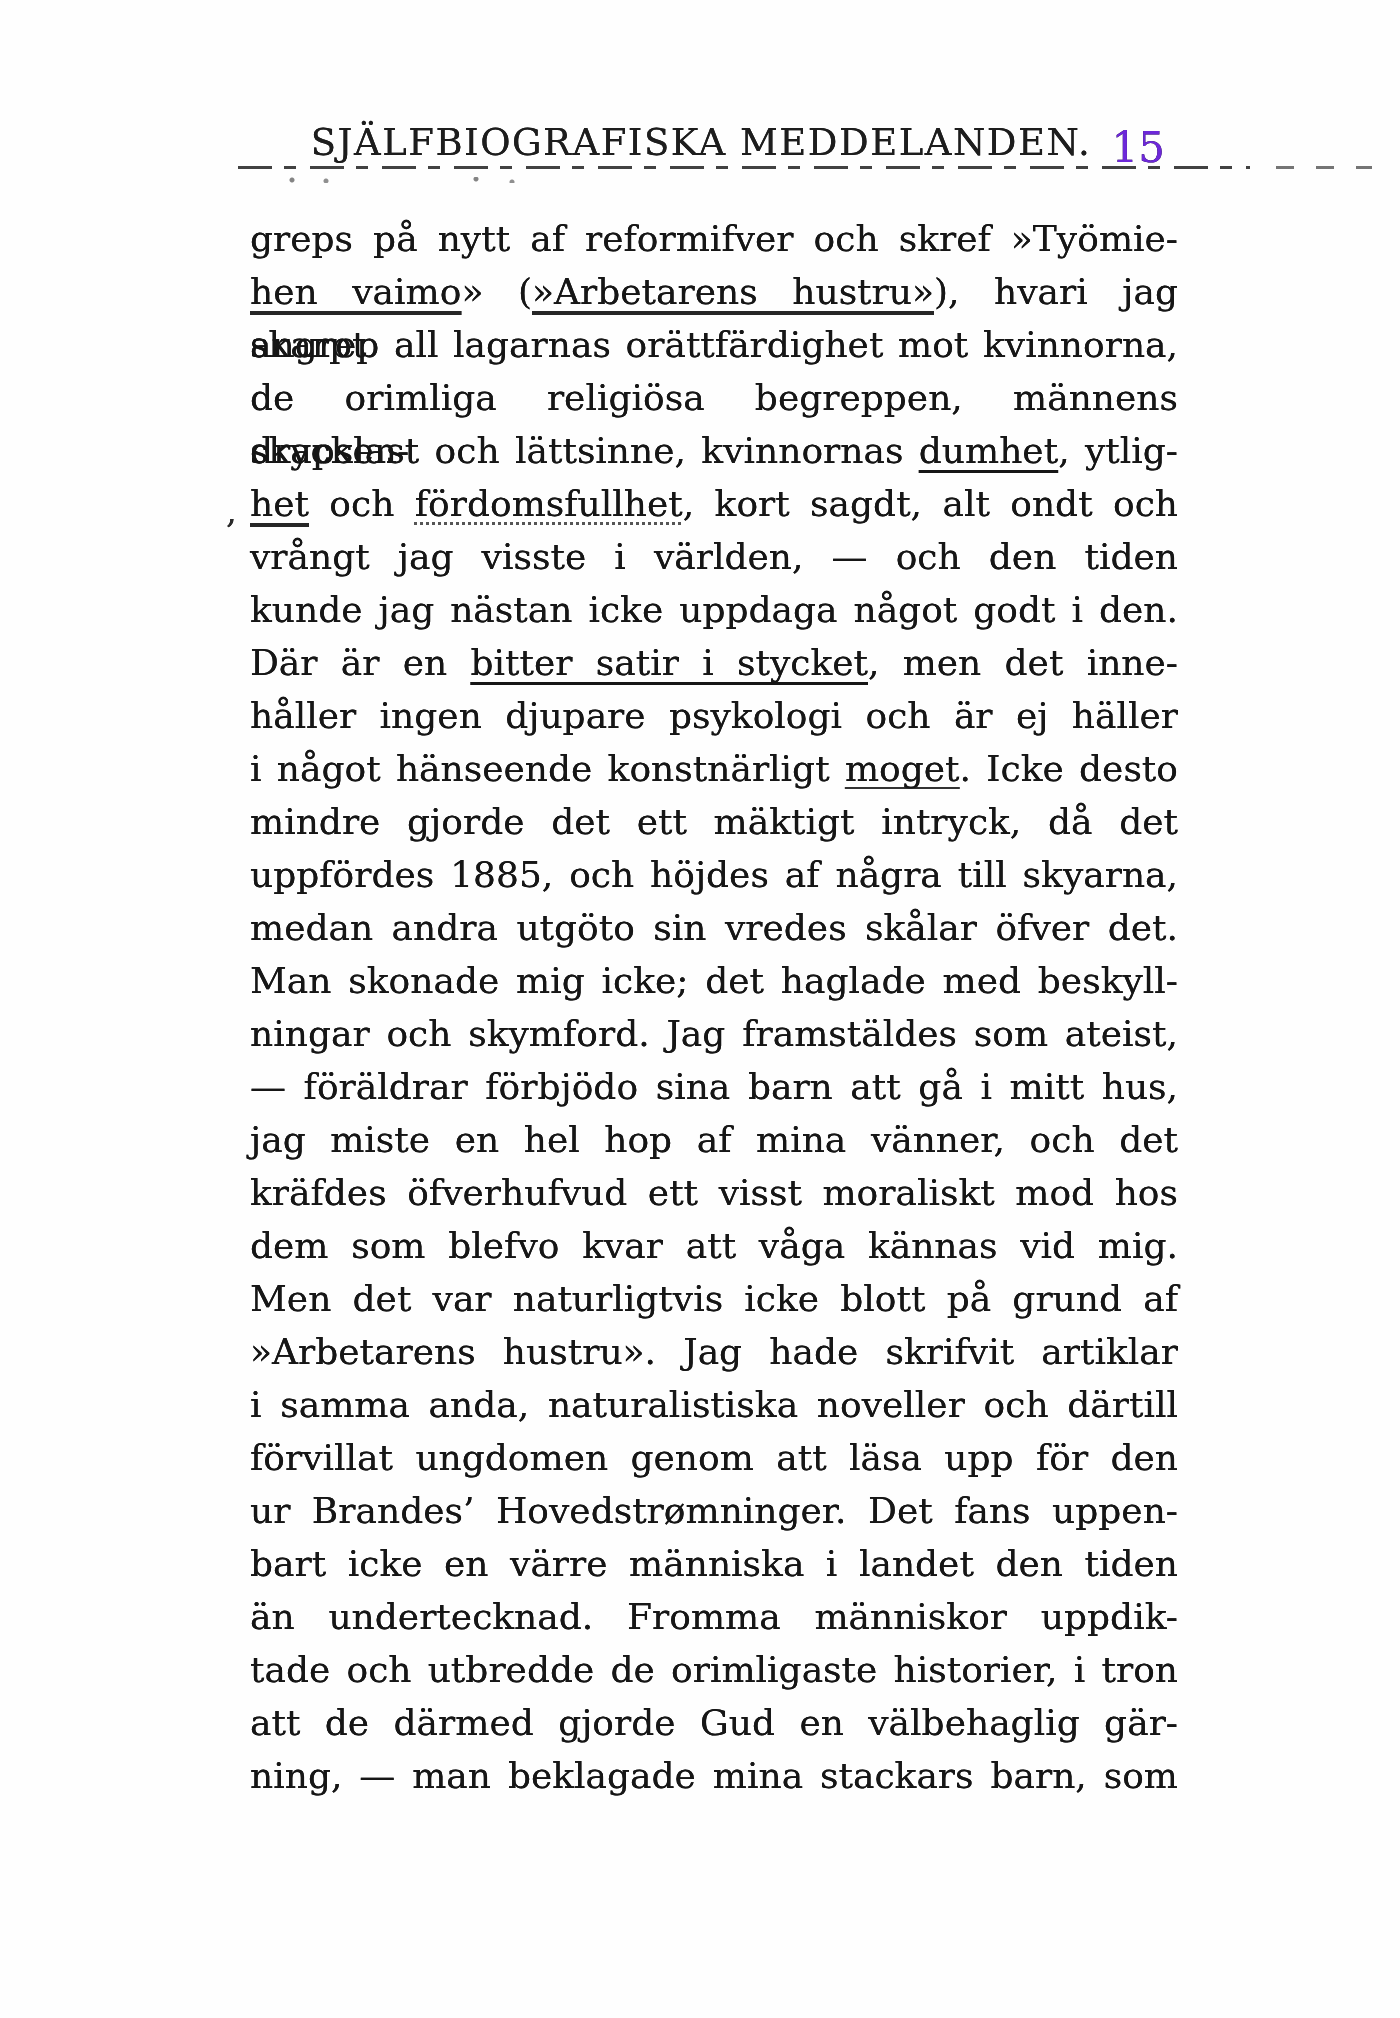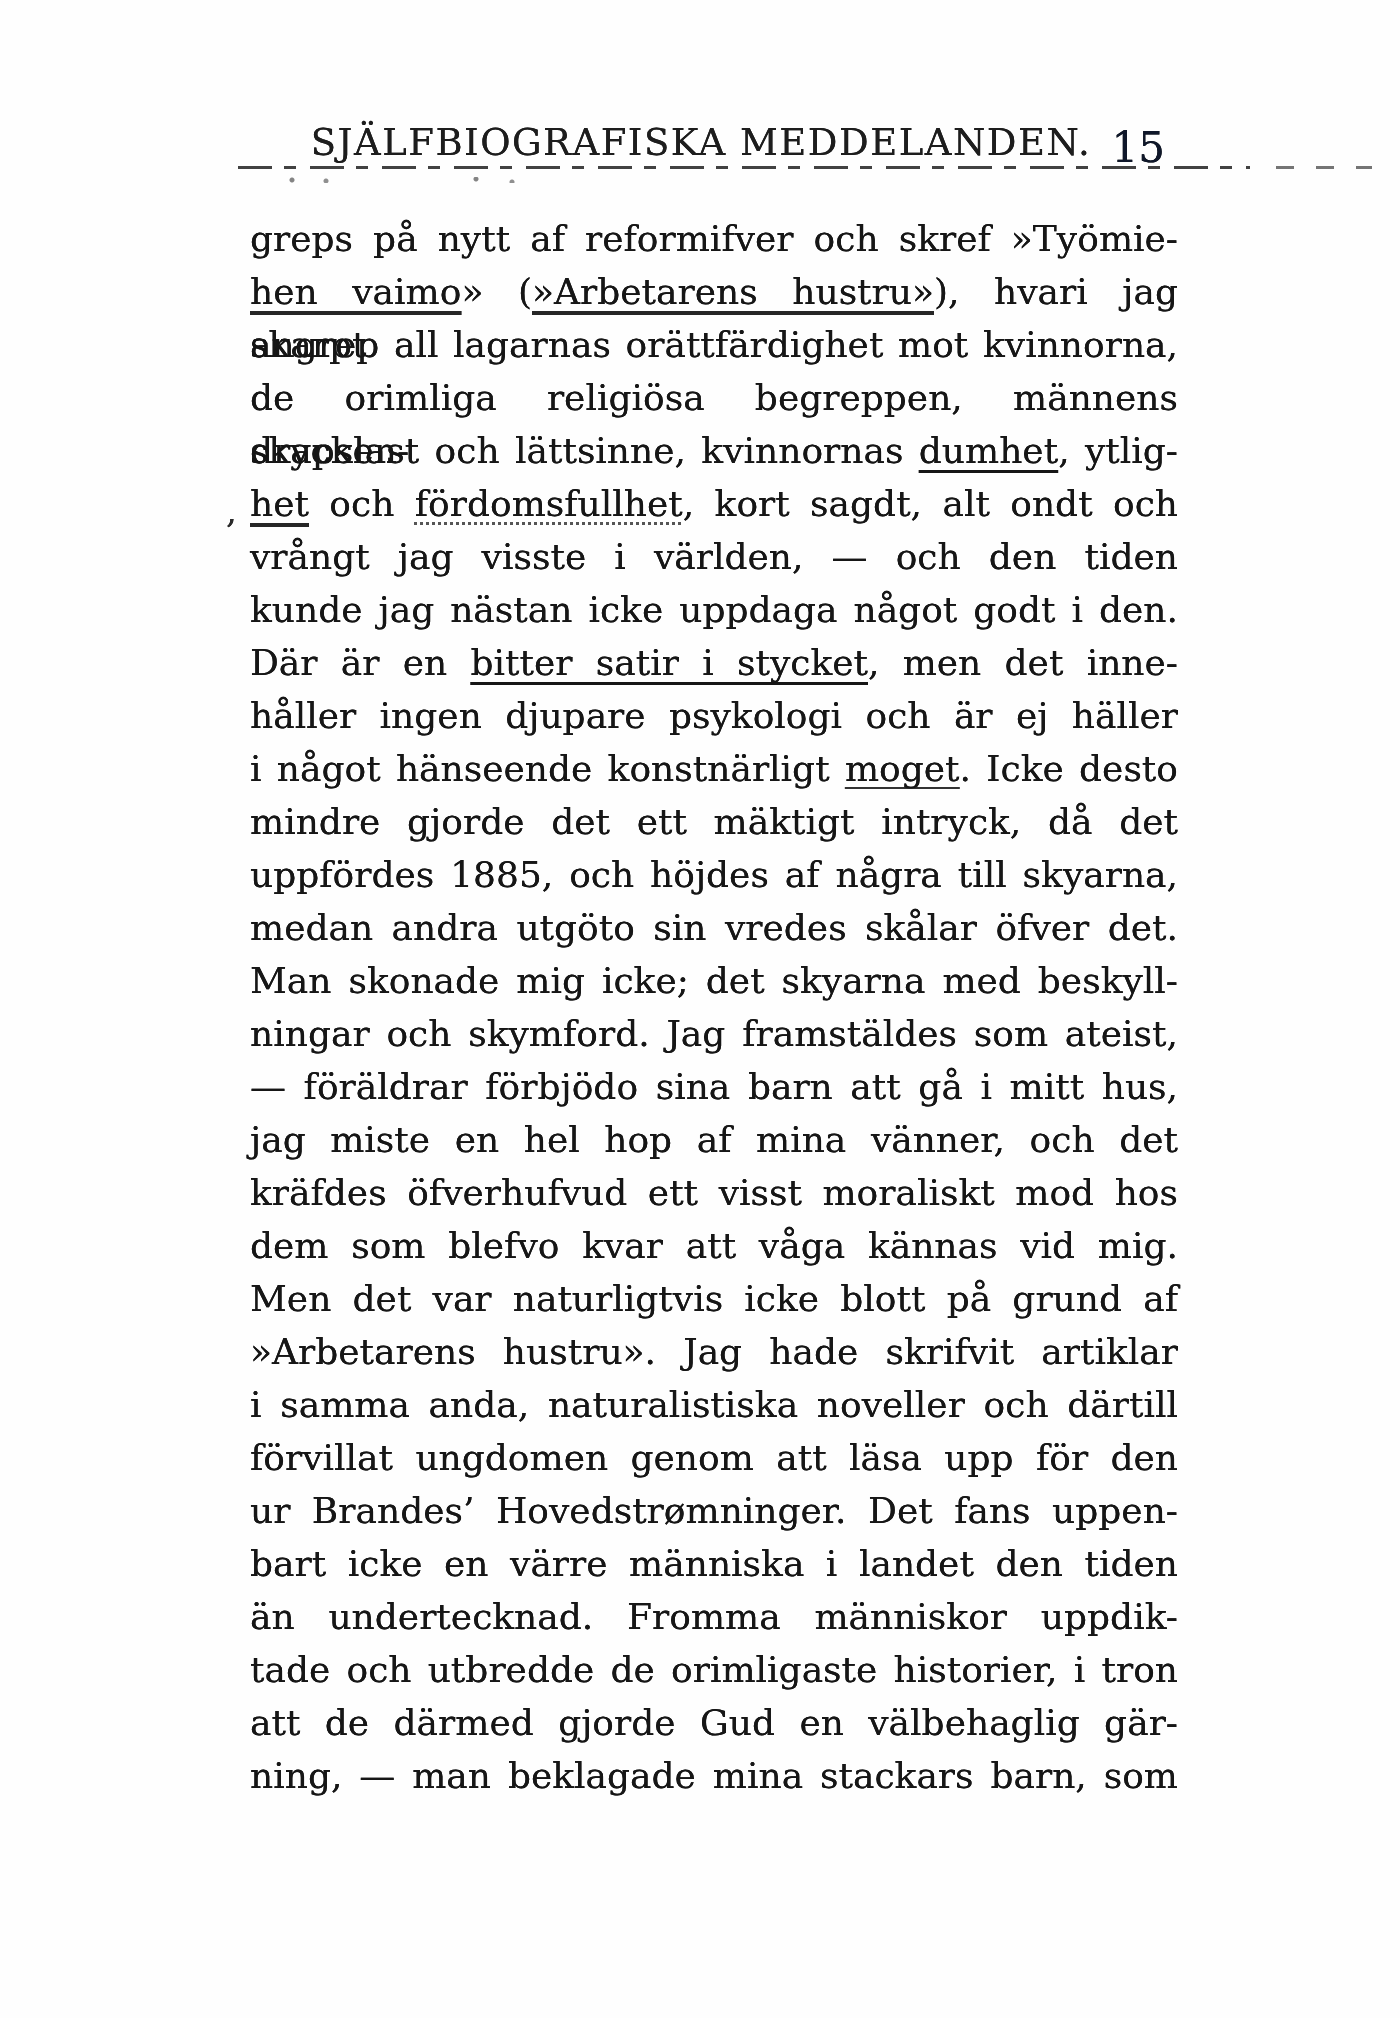--- a/index.html
+++ b/index.html
@@ -15,21 +15,21 @@
   .header {
     position:absolute; left:237px; top:108px; width:928px; height:58px;
   }
   .header-title {
     position:absolute; left:50%; transform:translateX(-50%); bottom:2px;
     font-size:37px; letter-spacing:1.5px; white-space:nowrap;
     color:#1d1d1d; text-shadow:0 0 0.5px #1d1d1d;
   }
   .page-number {
     position:absolute; right:0px; bottom:-6px;
-    font-size:42px; color:#0f172a; text-shadow:0 0 0.5px #111;
+    font-size:42px; color:#6d28d9; text-shadow:0 0 0.5px #111;
   }
   .header-rule {
     position:absolute; left:238px; top:166px; width:1012px; height:3px;
     background:repeating-linear-gradient(90deg,
       #2d2d2d 0px, #2d2d2d 34px,
       rgba(0,0,0,0) 34px, rgba(0,0,0,0) 46px,
       #2d2d2d 46px, #2d2d2d 58px,
       rgba(0,0,0,0) 58px, rgba(0,0,0,0) 72px);
     opacity:.9;
   }
@@ -93,21 +93,21 @@
       <div class="line"><span>skapslast och lättsinne, kvinnornas </span><span class="u u-dashed">dumhet</span><span>, ytlig-</span></div>
       <div class="line"><span class="margin-mark">,</span><span class="u u-solid">het</span><span> och </span><span class="u u-dotted">fördomsfullhet</span><span>, kort sagdt, alt ondt och</span></div>
       <div class="line"><span>vrångt jag visste i världen, — och den tiden</span></div>
       <div class="line"><span>kunde jag nästan icke uppdaga något godt i den.</span></div>
       <div class="line"><span>Där är en </span><span class="u u-dashed">bitter satir i stycket</span><span>, men det inne-</span></div>
       <div class="line"><span>håller ingen djupare psykologi och är ej häller</span></div>
       <div class="line"><span>i något hänseende konstnärligt </span><span class="u u-thin">moget</span><span>. Icke desto</span></div>
       <div class="line"><span>mindre gjorde det ett mäktigt intryck, då det</span></div>
       <div class="line"><span>uppfördes 1885, och höjdes af några till skyarna,</span></div>
       <div class="line"><span>medan andra utgöto sin vredes skålar öfver det.</span></div>
-      <div class="line"><span>Man skonade mig icke; det skyarna med beskyll-</span></div>
+      <div class="line"><span>Man skonade mig icke; det haglade med beskyll-</span></div>
       <div class="line"><span>ningar och skymford. Jag framstäldes som ateist,</span></div>
       <div class="line"><span>— föräldrar förbjödo sina barn att gå i mitt hus,</span></div>
       <div class="line"><span>jag miste en hel hop af mina vänner, och det</span></div>
       <div class="line"><span>kräfdes öfverhufvud ett visst moraliskt mod hos</span></div>
       <div class="line"><span>dem som blefvo kvar att våga kännas vid mig.</span></div>
       <div class="line"><span>Men det var naturligtvis icke blott på grund af</span></div>
       <div class="line"><span>»Arbetarens hustru». Jag hade skrifvit artiklar</span></div>
       <div class="line"><span>i samma anda, naturalistiska noveller och därtill</span></div>
       <div class="line"><span>förvillat ungdomen genom att läsa upp för den</span></div>
       <div class="line"><span>ur Brandes’ Hovedstrømninger. Det fans uppen-</span></div>

